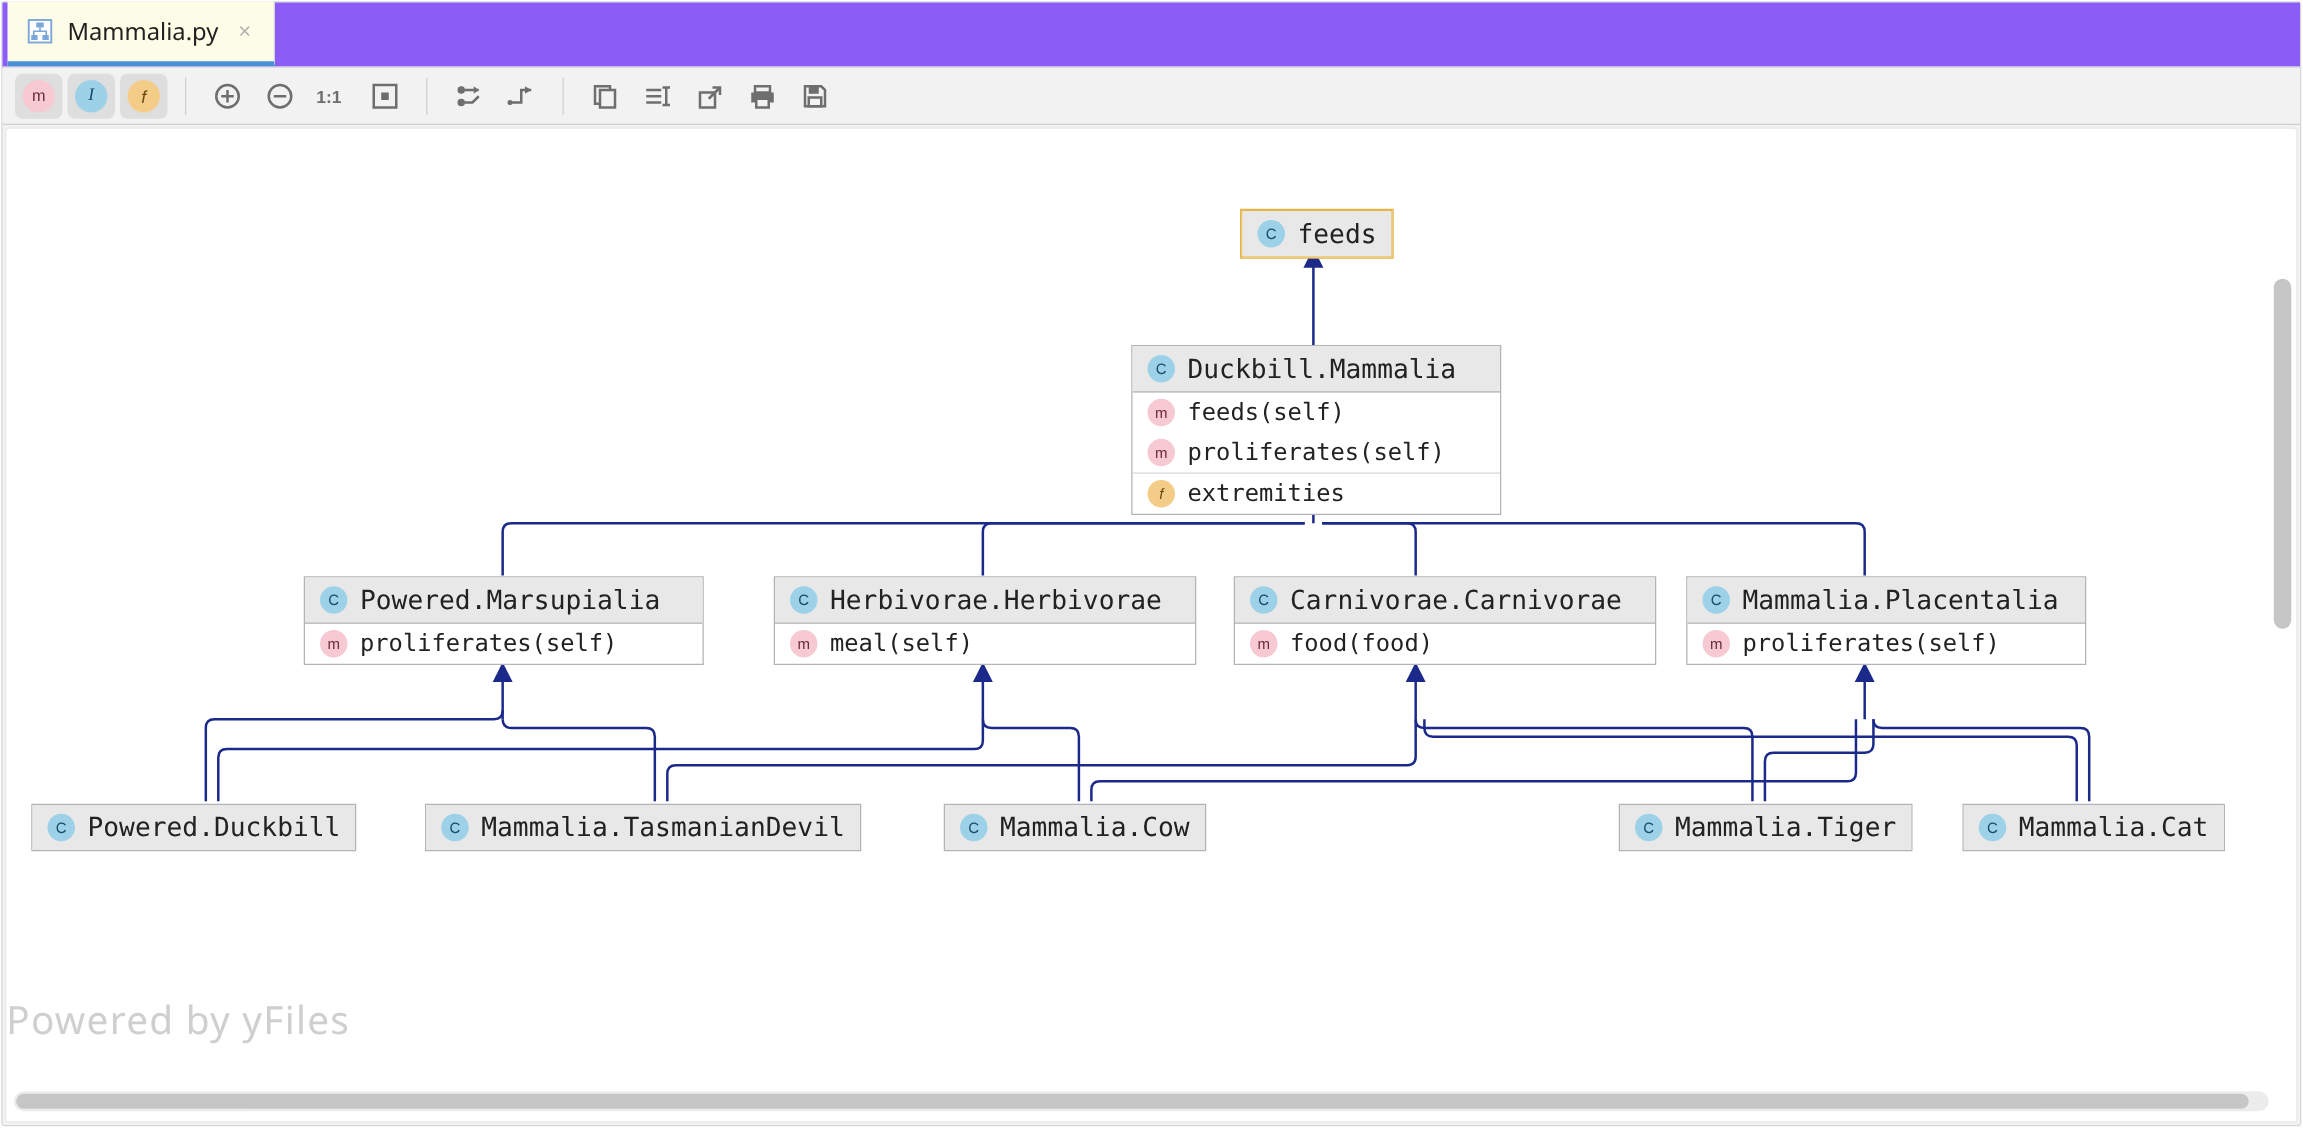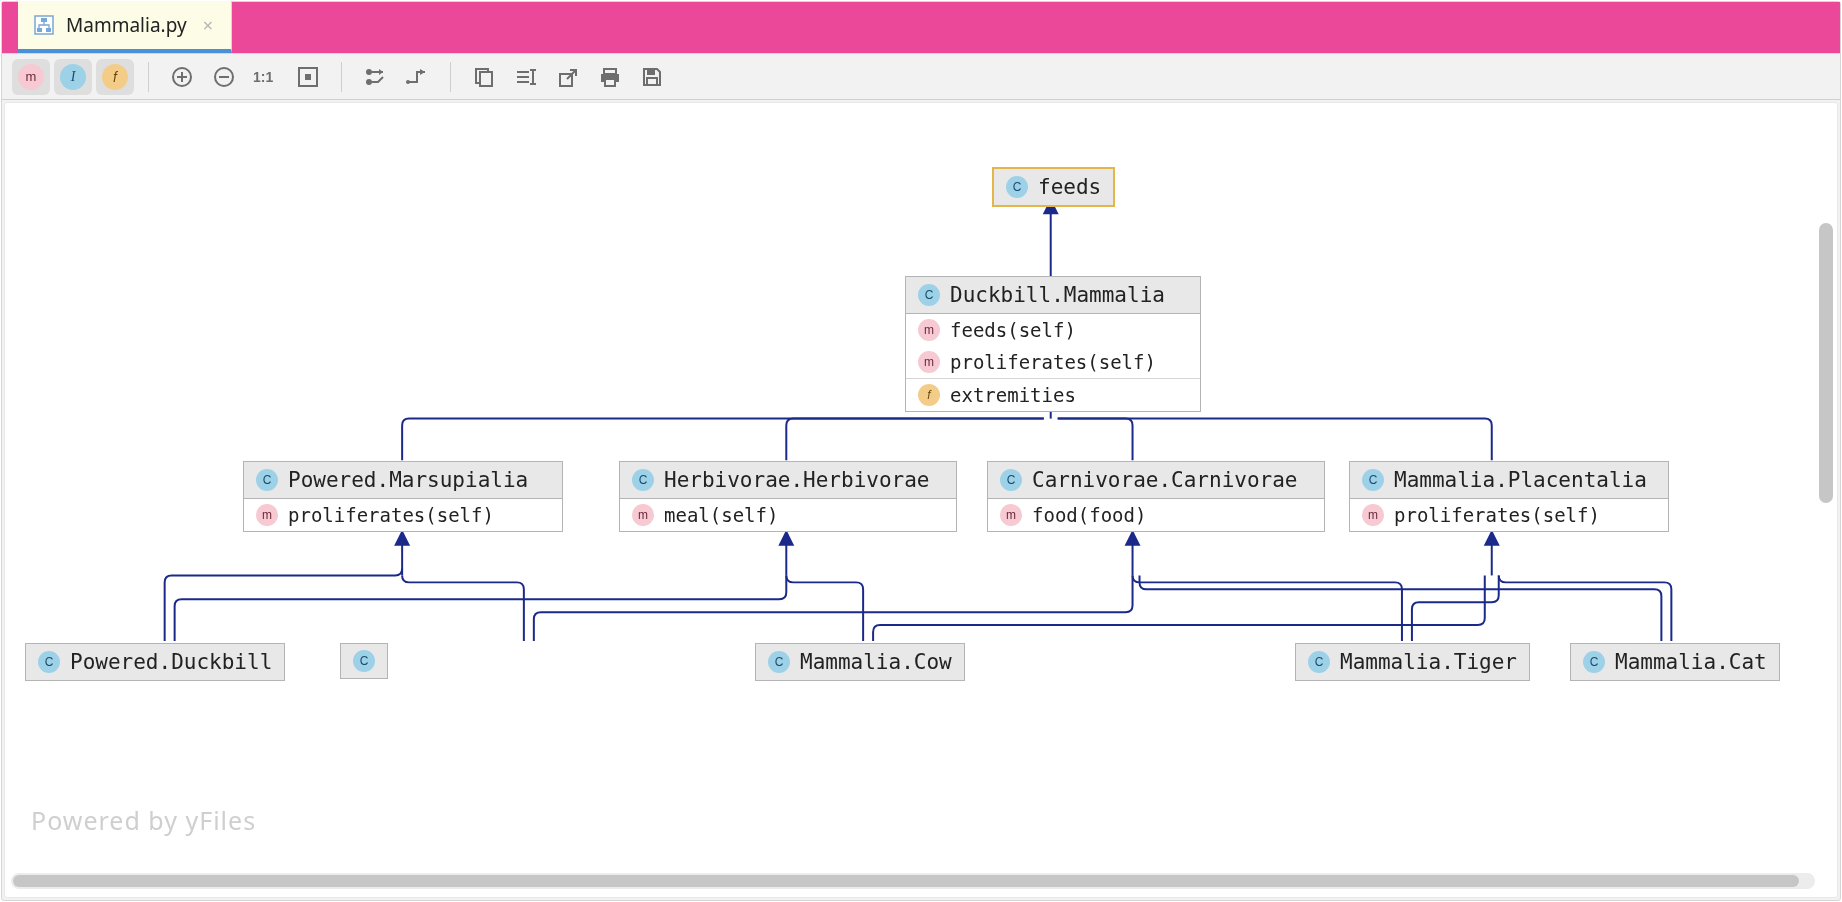--- a/index.html
+++ b/index.html
@@ -15,24 +15,24 @@
     border-radius: 3px;
     width: 1840px; height: 900px;
     margin: 1px;
     position: relative;
     background: #f2f2f2;
     display: flex; flex-direction: column;
   }
   
   .tabstrip {
     height: 52px;
-    background: #ec4899;
+    background: #8b5cf6;
     display: flex; align-items: flex-end;
     border-bottom: 1px solid #d6d6d6;
-    padding-left: 16px;
+    padding-left: 4px;
   }
   .tab {
     height: 52px;
     background: #fdfce7;
     border-right: 1px solid #d6d6d6;
     display: flex; align-items: center;
     padding: 0 18px 0 14px;
     gap: 10px;
     border-bottom: 4px solid #4a90d9;
     font-size: 19px;
@@ -88,22 +88,22 @@
     margin: 2px;
     border: 1px solid #e8e8e8;
     border-radius: 3px;
     overflow: hidden;
   }
   .canvas {
     position: absolute; inset: 0;
   }
   .watermark {
     position: absolute;
-    left: 26px; bottom: 60px;
-    font-size: 25px;
+    left: 0; bottom: 60px;
+    font-size: 31px;
     color: #cfcfcf;
     letter-spacing: 1px;
   }
   .hscroll {
     position: absolute;
     left: 6px; right: 22px; bottom: 8px;
     height: 16px;
     background: #ececec;
     border-radius: 8px;
   }
@@ -393,20 +393,21 @@
 
       <div class="node" style="left:20px; top:540px;">
         <div class="node-head only">
           <span class="badge c sm">C</span>
           <span>Powered.Duckbill</span>
         </div>
       </div>
       <div class="node" style="left:335px; top:540px;">
         <div class="node-head only">
           <span class="badge c sm">C</span>
+          <span>Mammalia.TasmanianDevil</span>
         </div>
       </div>
       <div class="node" style="left:750px; top:540px;">
         <div class="node-head only">
           <span class="badge c sm">C</span>
           <span>Mammalia.Cow</span>
         </div>
       </div>
       <div class="node" style="left:1290px; top:540px;">
         <div class="node-head only">

